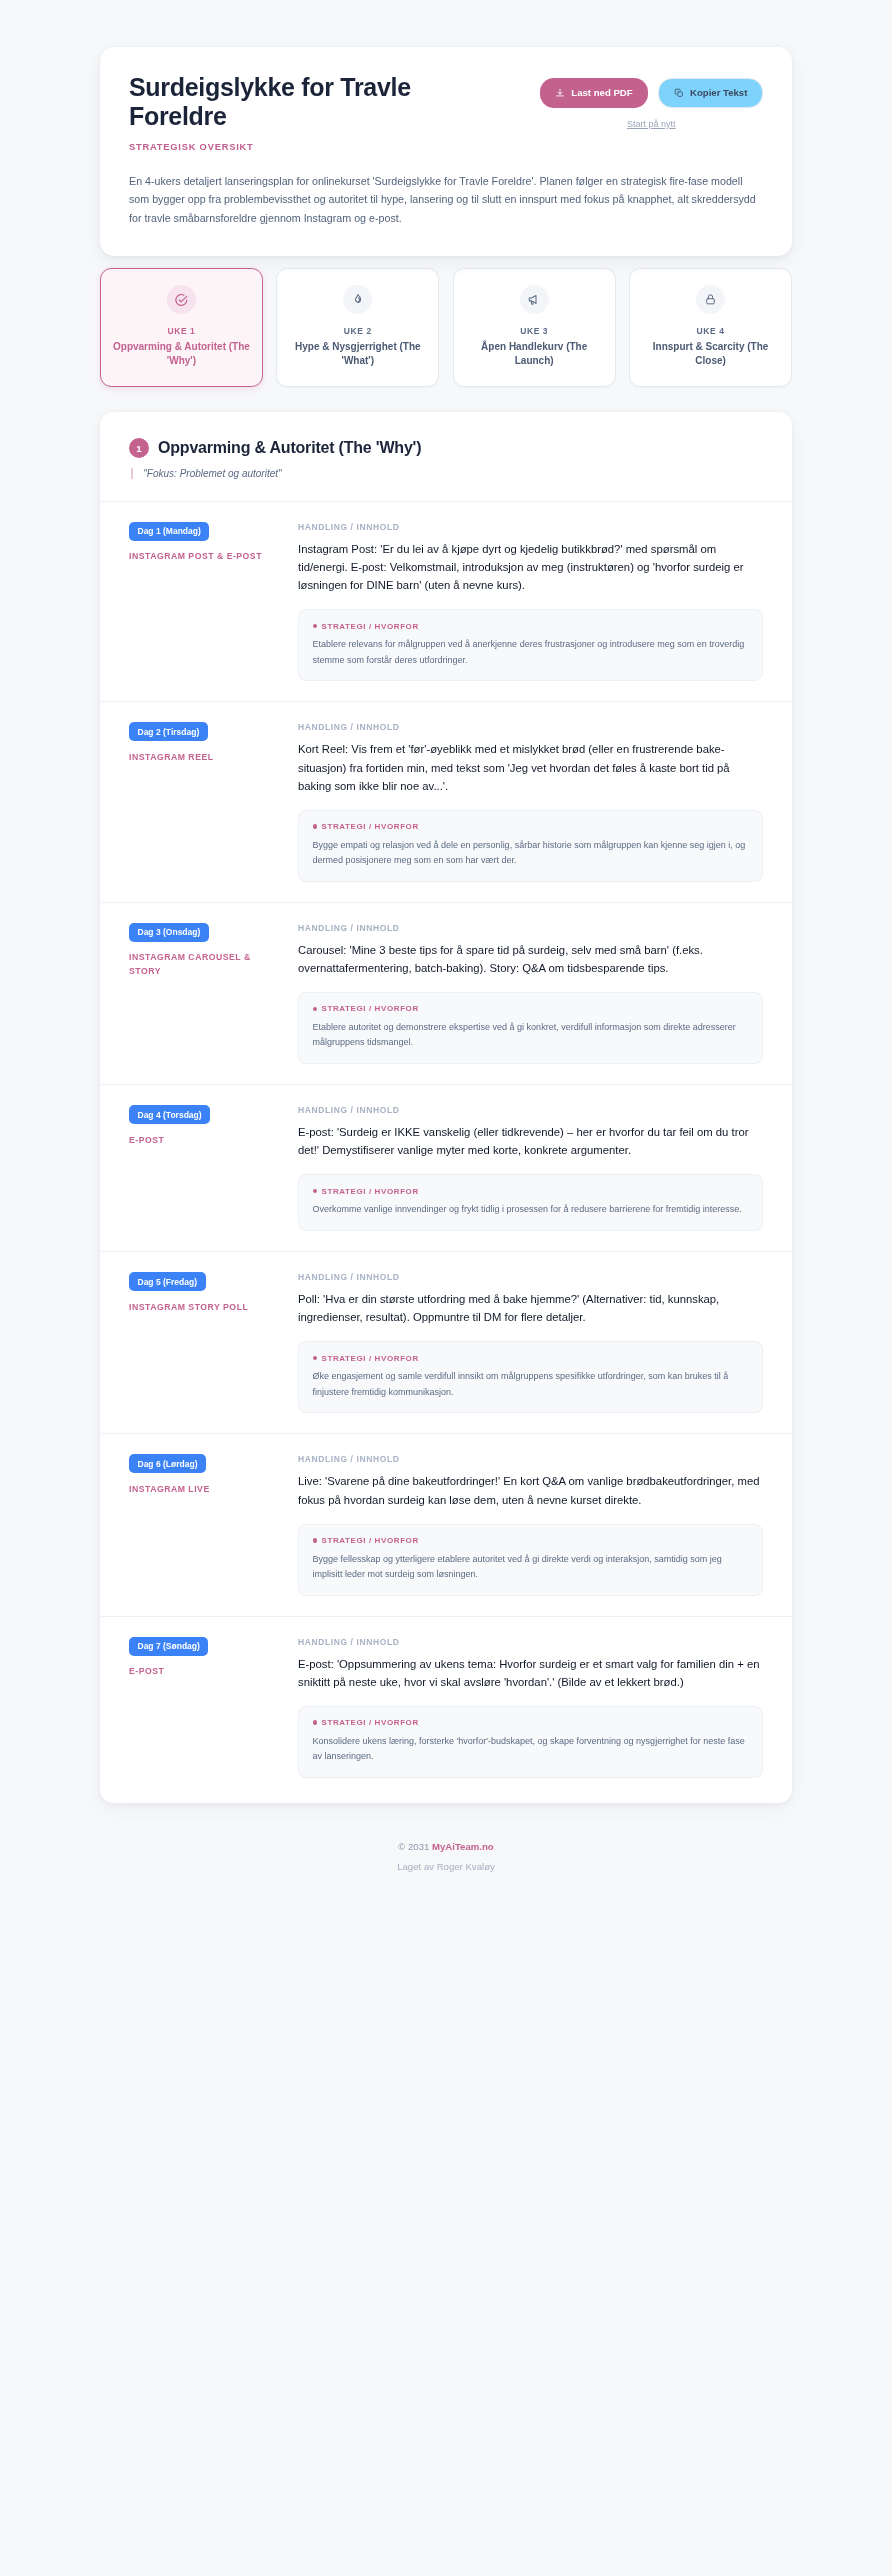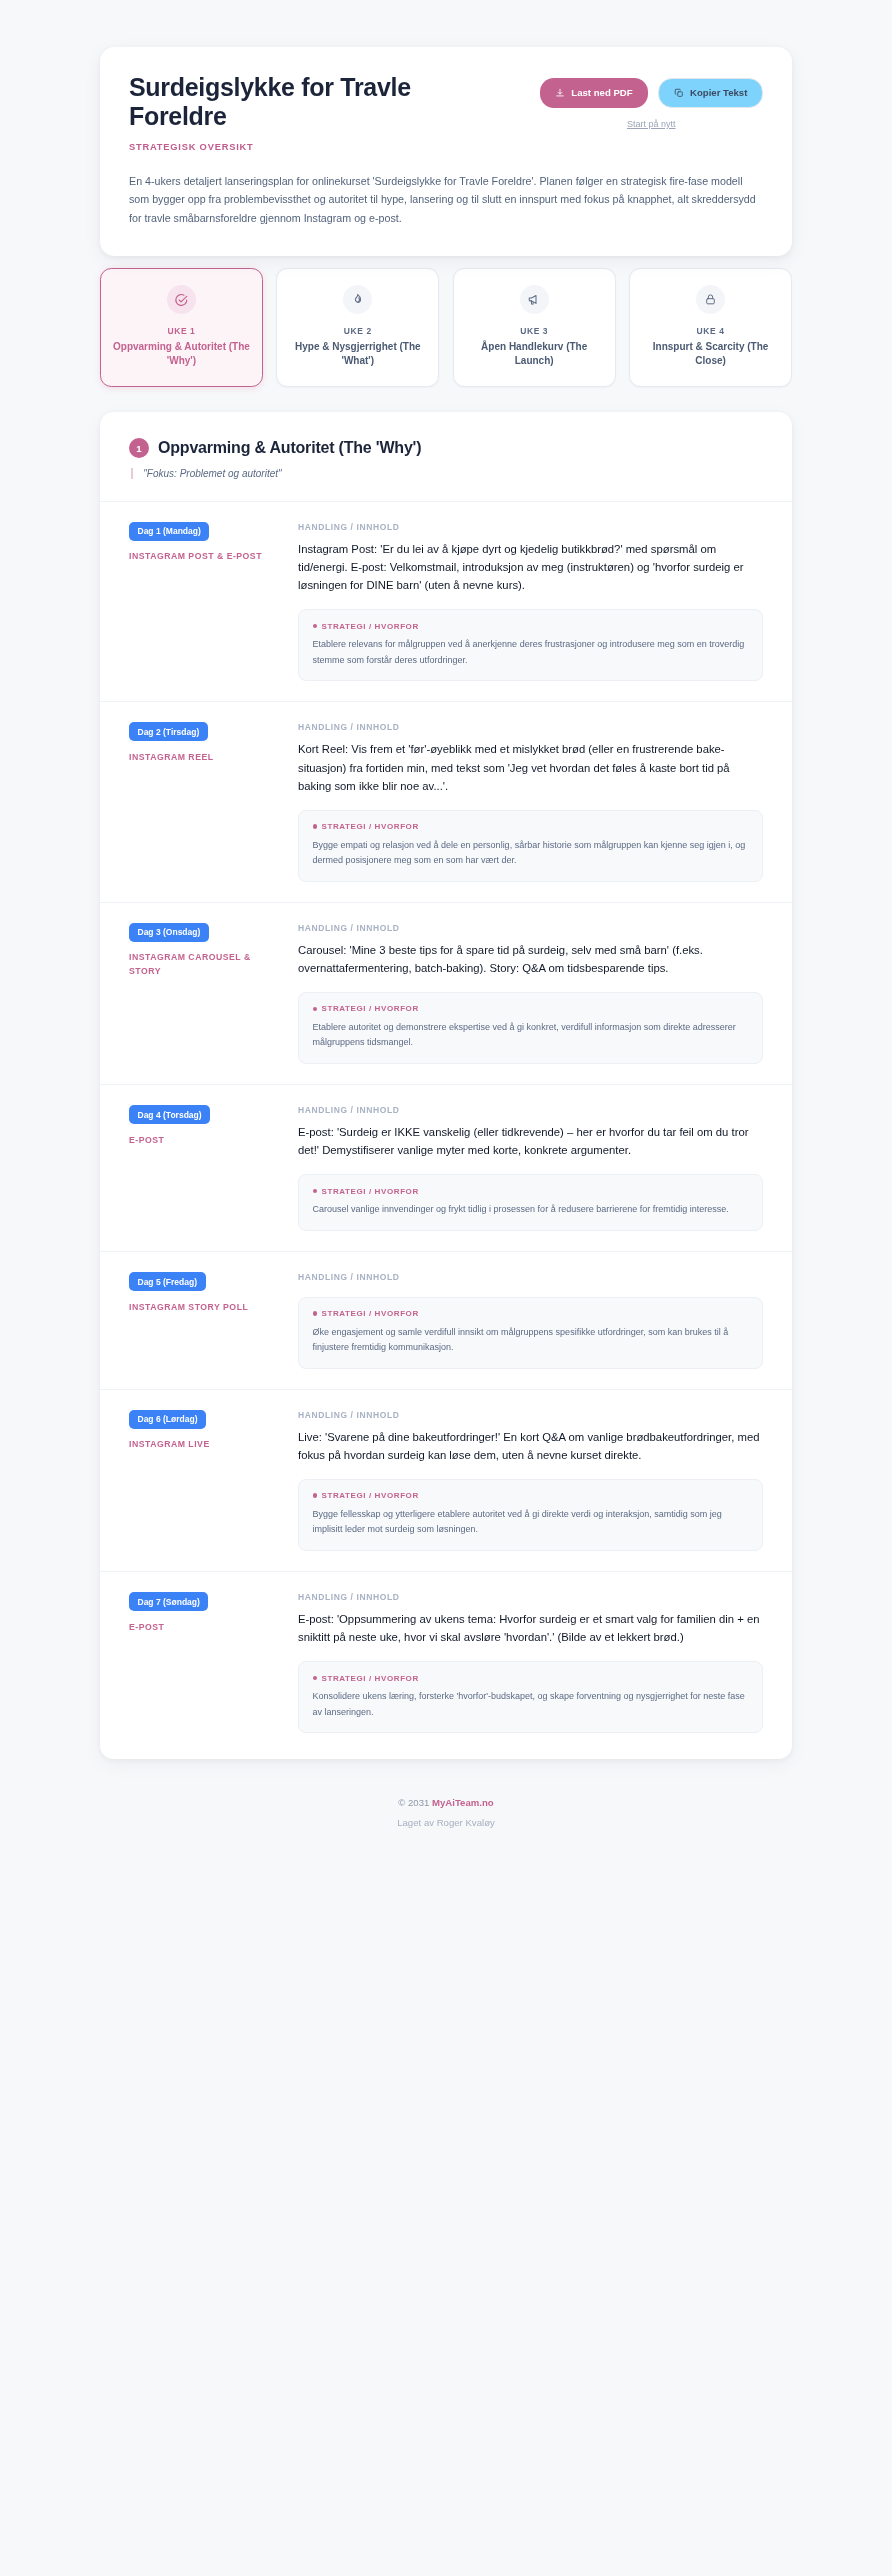--- a/index.html
+++ b/index.html
@@ -359,32 +359,33 @@
           <div class="day-channel">E-POST</div>
         </div>
         <div class="day-right">
           <div class="section-label">HANDLING / INNHOLD</div>
           <div class="day-action">E-post: 'Surdeig er IKKE vanskelig (eller tidkrevende) – her er hvorfor du tar feil om du tror det!' Demystifiserer vanlige myter med korte, konkrete argumenter.</div>
           <div class="strategy-box">
             <div class="strategy-label">
               <span class="dot"></span>
               <span>STRATEGI / HVORFOR</span>
             </div>
-            <div class="strategy-text">Carousel vanlige innvendinger og frykt tidlig i prosessen for å redusere barrierene for fremtidig interesse.</div>
+            <div class="strategy-text">Overkomme vanlige innvendinger og frykt tidlig i prosessen for å redusere barrierene for fremtidig interesse.</div>
           </div>
         </div>
       </div>
 
       <div class="day-row">
         <div class="day-left">
           <span class="day-chip">Dag 5 (Fredag)</span>
           <div class="day-channel">INSTAGRAM STORY POLL</div>
         </div>
         <div class="day-right">
           <div class="section-label">HANDLING / INNHOLD</div>
+          <div class="day-action">Poll: 'Hva er din største utfordring med å bake hjemme?' (Alternativer: tid, kunnskap, ingredienser, resultat). Oppmuntre til DM for flere detaljer.</div>
           <div class="strategy-box">
             <div class="strategy-label">
               <span class="dot"></span>
               <span>STRATEGI / HVORFOR</span>
             </div>
             <div class="strategy-text">Øke engasjement og samle verdifull innsikt om målgruppens spesifikke utfordringer, som kan brukes til å finjustere fremtidig kommunikasjon.</div>
           </div>
         </div>
       </div>
 

